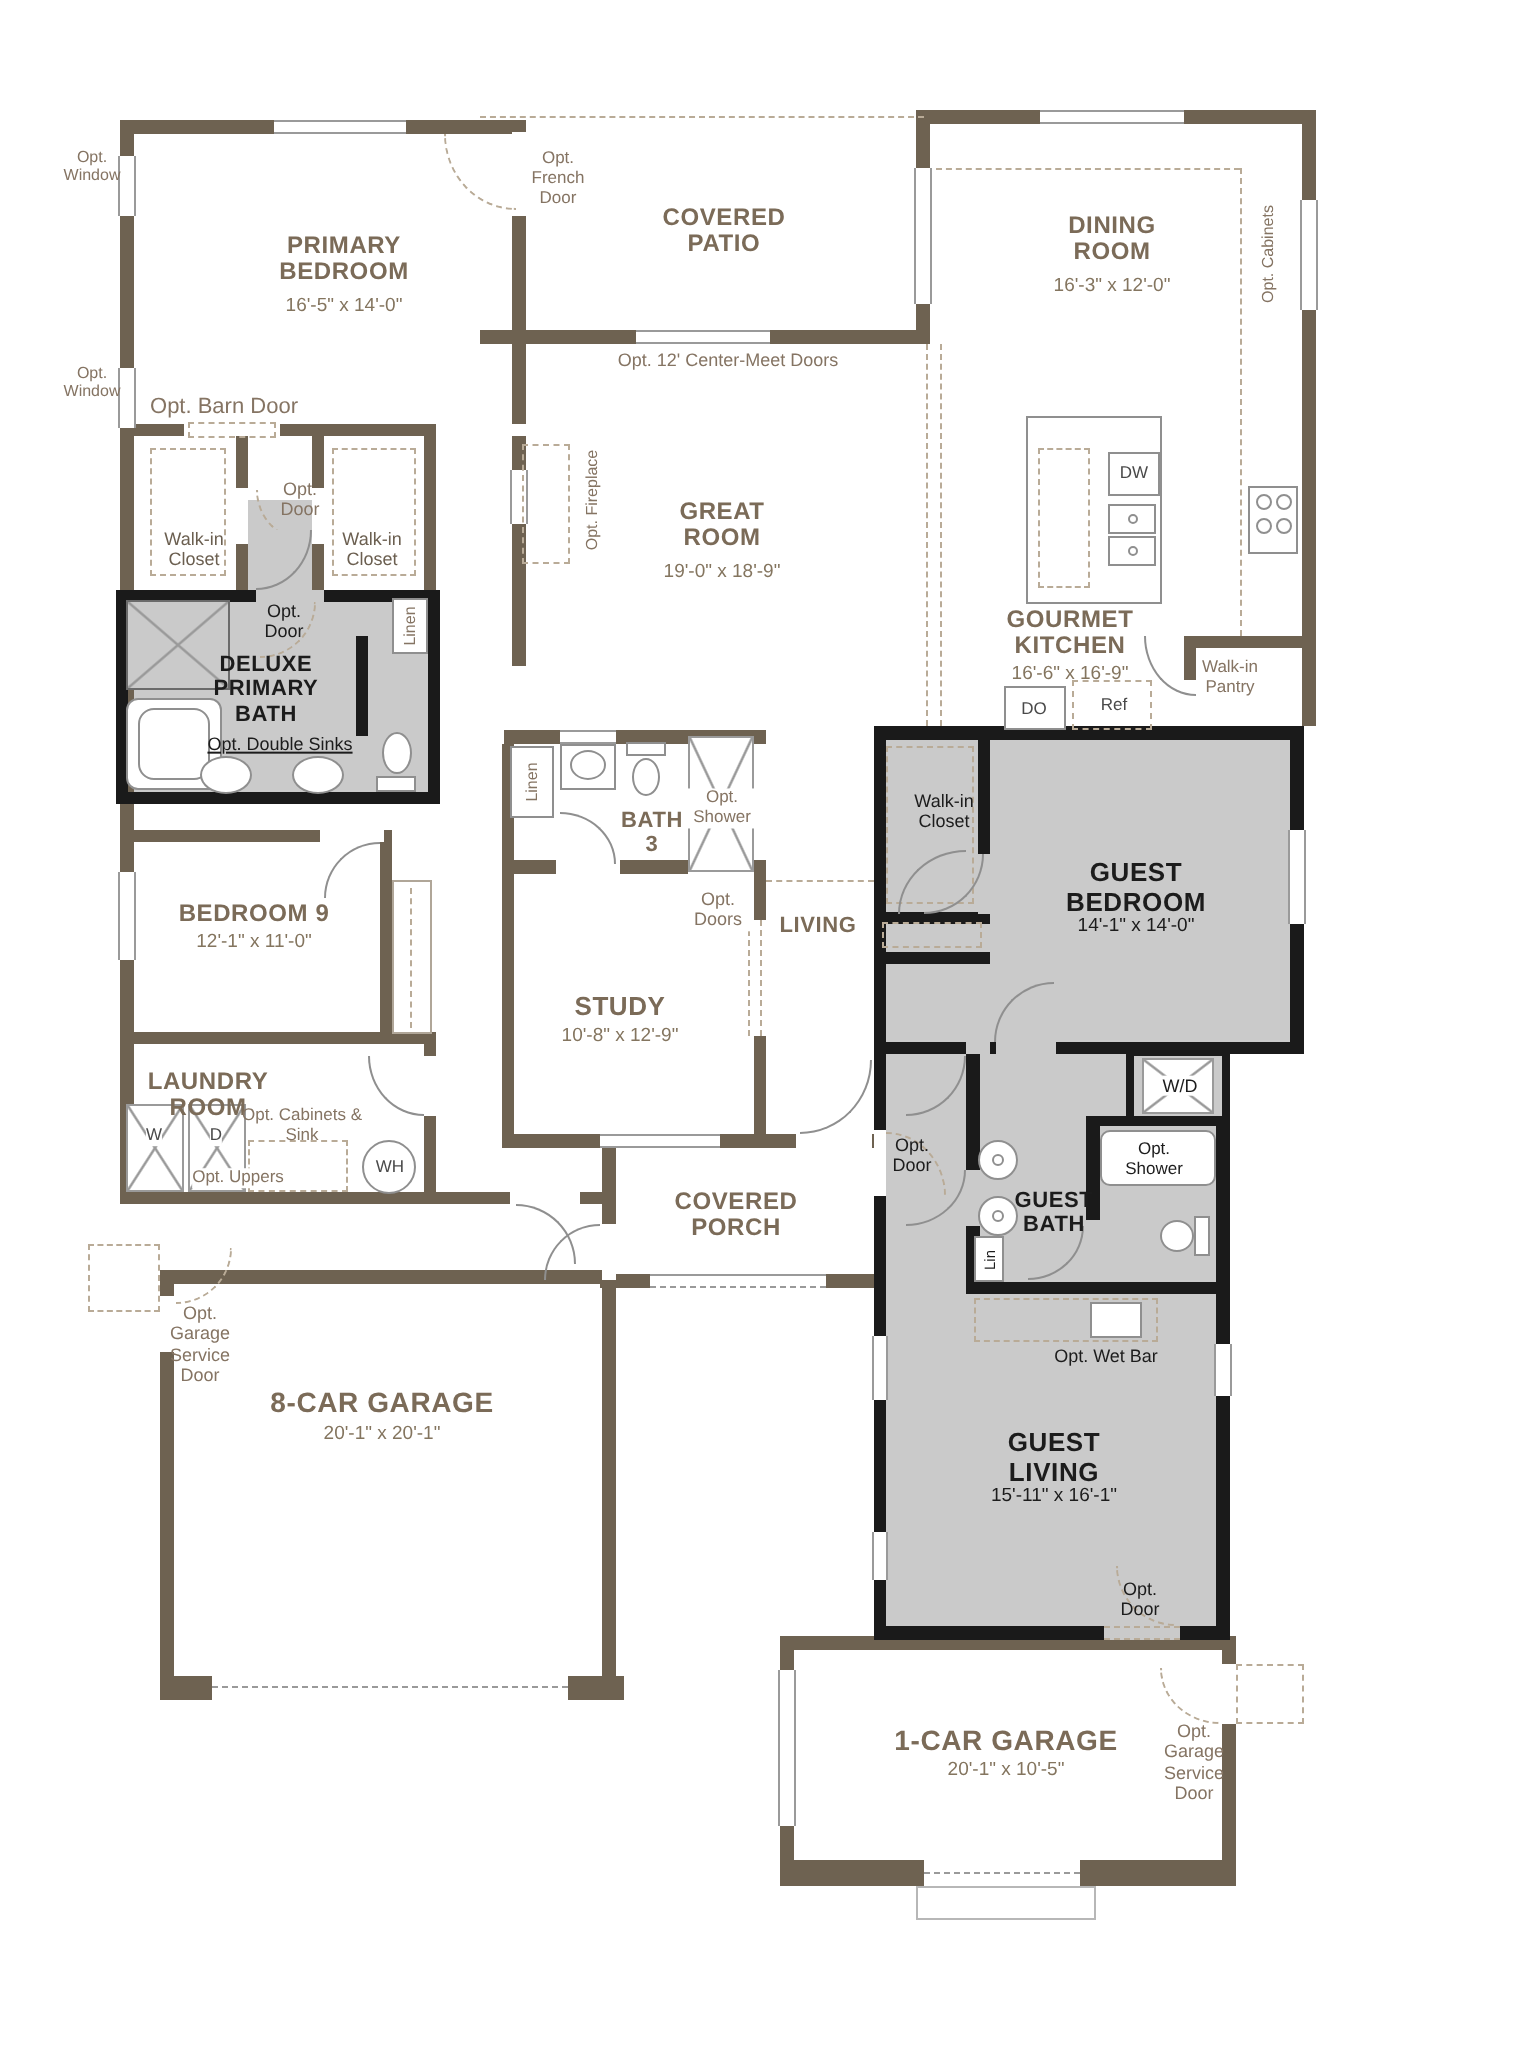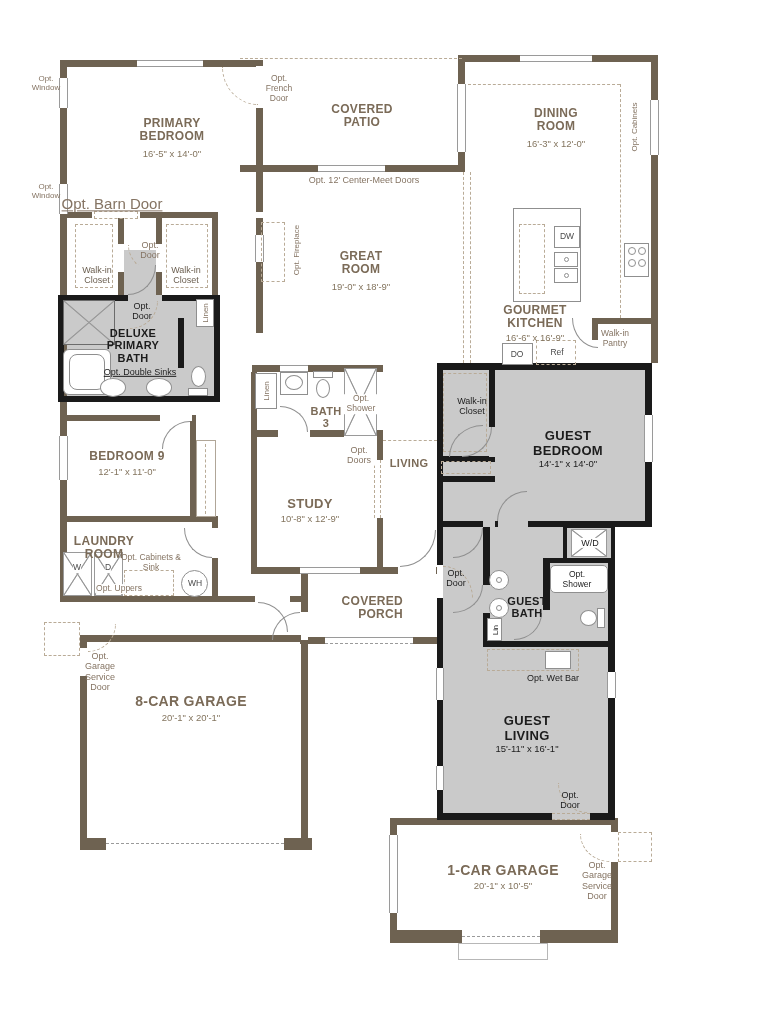--- a/index.html
+++ b/index.html
@@ -273,37 +273,37 @@
   <div class="lbl" style="left:409px;top:463px;white-space:nowrap;font-size:11px;">LIVING</div>
 
   <div class="lbl blk" style="left:568px;top:444px;width:92px;font-size:13px;">GUEST BEDROOM</div>
   <div class="dim blk" style="left:568px;top:463px;color:#1c1c1c;">14'-1" x 14'-0"</div>
 
   <div class="lbl blk" style="left:527px;top:607px;width:50px;font-size:11px;">GUEST BATH</div>
 
   <div class="lbl blk" style="left:527px;top:729px;width:60px;font-size:13px;">GUEST LIVING</div>
   <div class="dim blk" style="left:527px;top:748px;color:#1c1c1c;">15'-11" x 16'-1"</div>
 
-  <div class="lbl" style="left:368px;top:608px;width:70px;text-align:right;">COVERED PORCH</div>
+  <div class="lbl" style="left:368px;top:608px;width:70px;">COVERED PORCH</div>
 
   <div class="lbl big" style="left:191px;top:702px;">8-CAR GARAGE</div>
   <div class="dim" style="left:191px;top:717px;">20'-1" x 20'-1"</div>
 
   <div class="lbl big" style="left:503px;top:871px;">1-CAR GARAGE</div>
   <div class="dim" style="left:503px;top:885px;">20'-1" x 10'-5"</div>
 
   <div class="sm" style="left:615px;top:339px;width:48px;">Walk-in Pantry</div>
 
   <div class="sm" style="left:46px;top:83px;width:34px;font-size:8px;">Opt. Window</div>
   <div class="sm" style="left:46px;top:191px;width:34px;font-size:8px;">Opt. Window</div>
   <div class="sm" style="left:279px;top:89px;width:40px;">Opt. French Door</div>
   <div class="sm" style="left:364px;top:180px;white-space:nowrap;font-size:9px;">Opt. 12' Center-Meet Doors</div>
   <div class="vert" style="left:634px;top:127px;">Opt. Cabinets</div>
   <div class="vert" style="left:296px;top:250px;">Opt. Fireplace</div>
-  <div class="sm" style="left:112px;top:204px;white-space:nowrap;font-size:15px;text-decoration:underline;">Opt. Barn Door</div>
+  <div class="sm" style="left:112px;top:204px;white-space:nowrap;font-size:11px;">Opt. Barn Door</div>
   <div class="sm" style="left:150px;top:250px;width:30px;font-size:9px;">Opt. Door</div>
   <div class="sm" style="left:97px;top:275px;width:44px;font-size:9px;color:#6b5f50;">Walk-in Closet</div>
   <div class="sm" style="left:186px;top:275px;width:44px;font-size:9px;color:#6b5f50;">Walk-in Closet</div>
   <div class="sm blk" style="left:142px;top:311px;width:30px;font-size:9px;">Opt. Door</div>
   <div class="sm blk" style="left:140px;top:372px;white-space:nowrap;font-size:9px;text-decoration:underline;">Opt. Double Sinks</div>
   <div class="vert" style="left:205px;top:313px;">Linen</div>
   <div class="vert" style="left:266px;top:391px;">Linen</div>
   <div class="sm" style="left:361px;top:404px;width:36px;background:#fff;">Opt. Shower</div>
   <div class="sm" style="left:359px;top:455px;width:32px;font-size:9px;background:#fff;">Opt. Doors</div>
   <div class="sm" style="left:151px;top:563px;width:66px;">Opt. Cabinets &amp; Sink</div>

